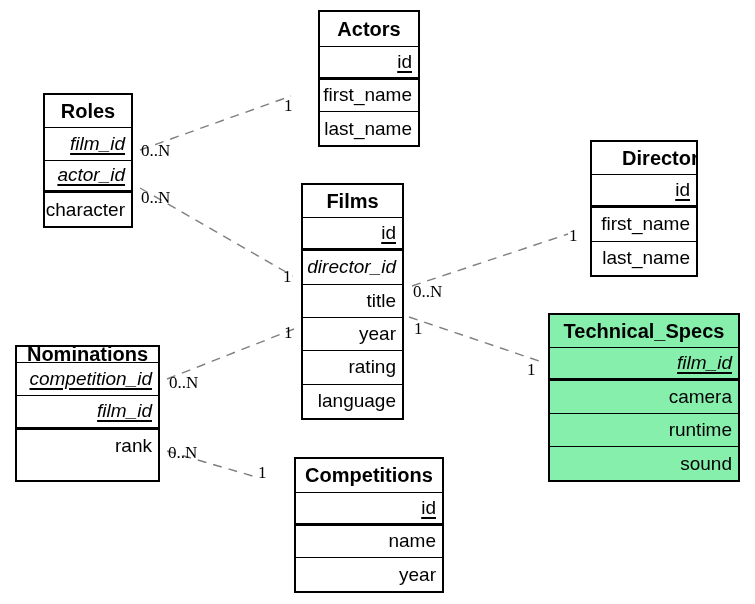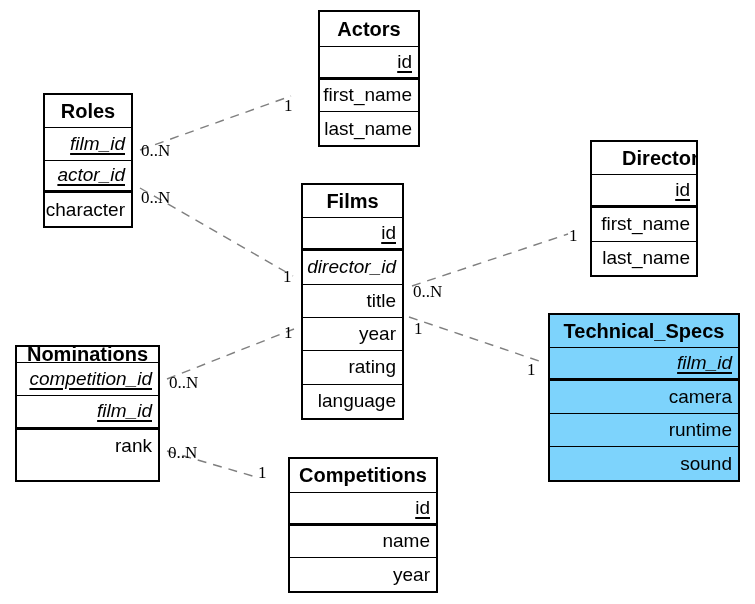--- a/index.html
+++ b/index.html
@@ -149,36 +149,36 @@
       <div class="attr-row pk fk" style="height: 33.3333px;">
         <span class="attr-text">competition_id</span>
       </div>
       <div class="attr-row pk fk pk-sep" style="height: 33.3333px;">
         <span class="attr-text">film_id</span>
       </div>
       <div class="attr-row last" style="height: 33.3333px;">
         <span class="attr-text">rank</span>
       </div>
     </div>
-    <div class="entity" style="left: 548px; top: 313px; width: 192px; height: 169px; border-color: rgb(0, 0, 0); background: #7dd3fc;">
+    <div class="entity" style="left: 548px; top: 313px; width: 192px; height: 169px; border-color: rgb(0, 0, 0); background: #86efac;">
       <div class="entity-title" style="height: 33px;">Technical_Specs</div>
       <div class="attr-row pk fk pk-sep" style="height: 33px;">
         <span class="attr-text">film_id</span>
       </div>
       <div class="attr-row" style="height: 33px;">
         <span class="attr-text">camera</span>
       </div>
       <div class="attr-row" style="height: 33px;">
         <span class="attr-text">runtime</span>
       </div>
       <div class="attr-row last" style="height: 33px;">
         <span class="attr-text">sound</span>
       </div>
     </div>
-    <div class="entity" style="left: 288px; top: 457px; width: 150px; height: 136px; border-color: rgb(0, 0, 0); background: rgb(255, 255, 255);">
+    <div class="entity" style="left: 294px; top: 457px; width: 150px; height: 136px; border-color: rgb(0, 0, 0); background: rgb(255, 255, 255);">
       <div class="entity-title" style="height: 34px;">Competitions</div>
       <div class="attr-row pk pk-sep" style="height: 32.6667px;">
         <span class="attr-text">id</span>
       </div>
       <div class="attr-row" style="height: 32.6667px;">
         <span class="attr-text">name</span>
       </div>
       <div class="attr-row last" style="height: 32.6667px;">
         <span class="attr-text">year</span>
       </div>

